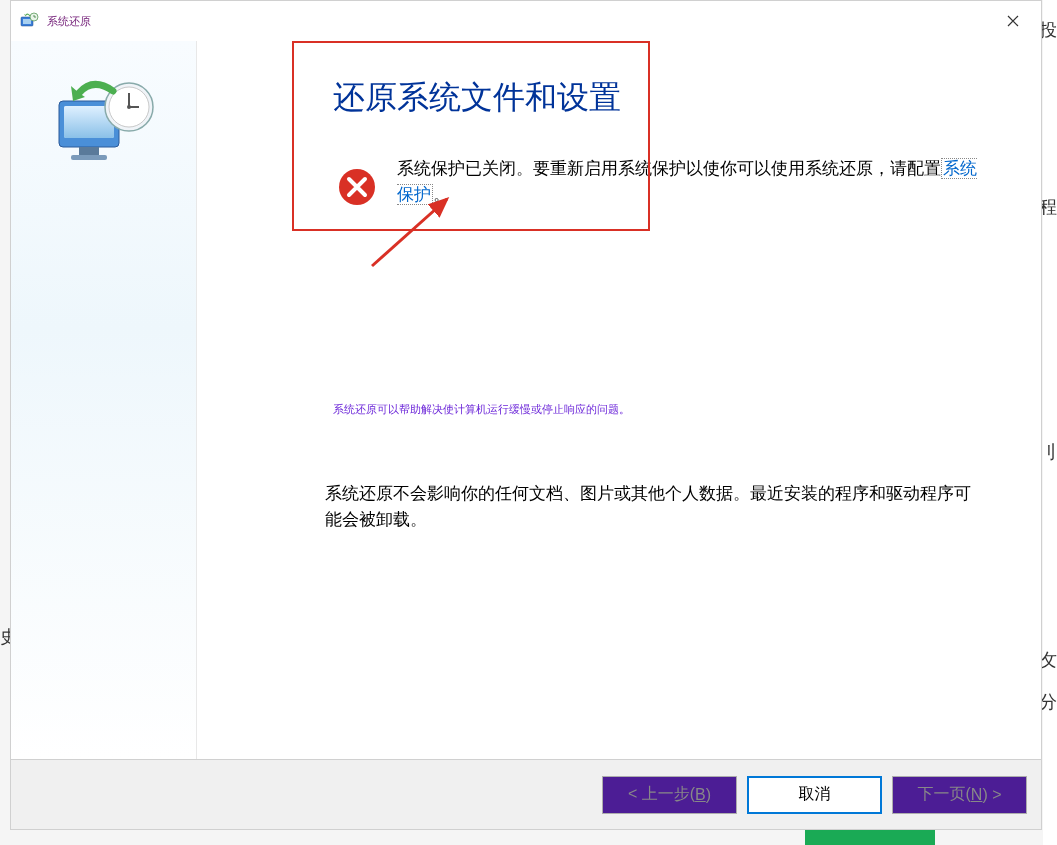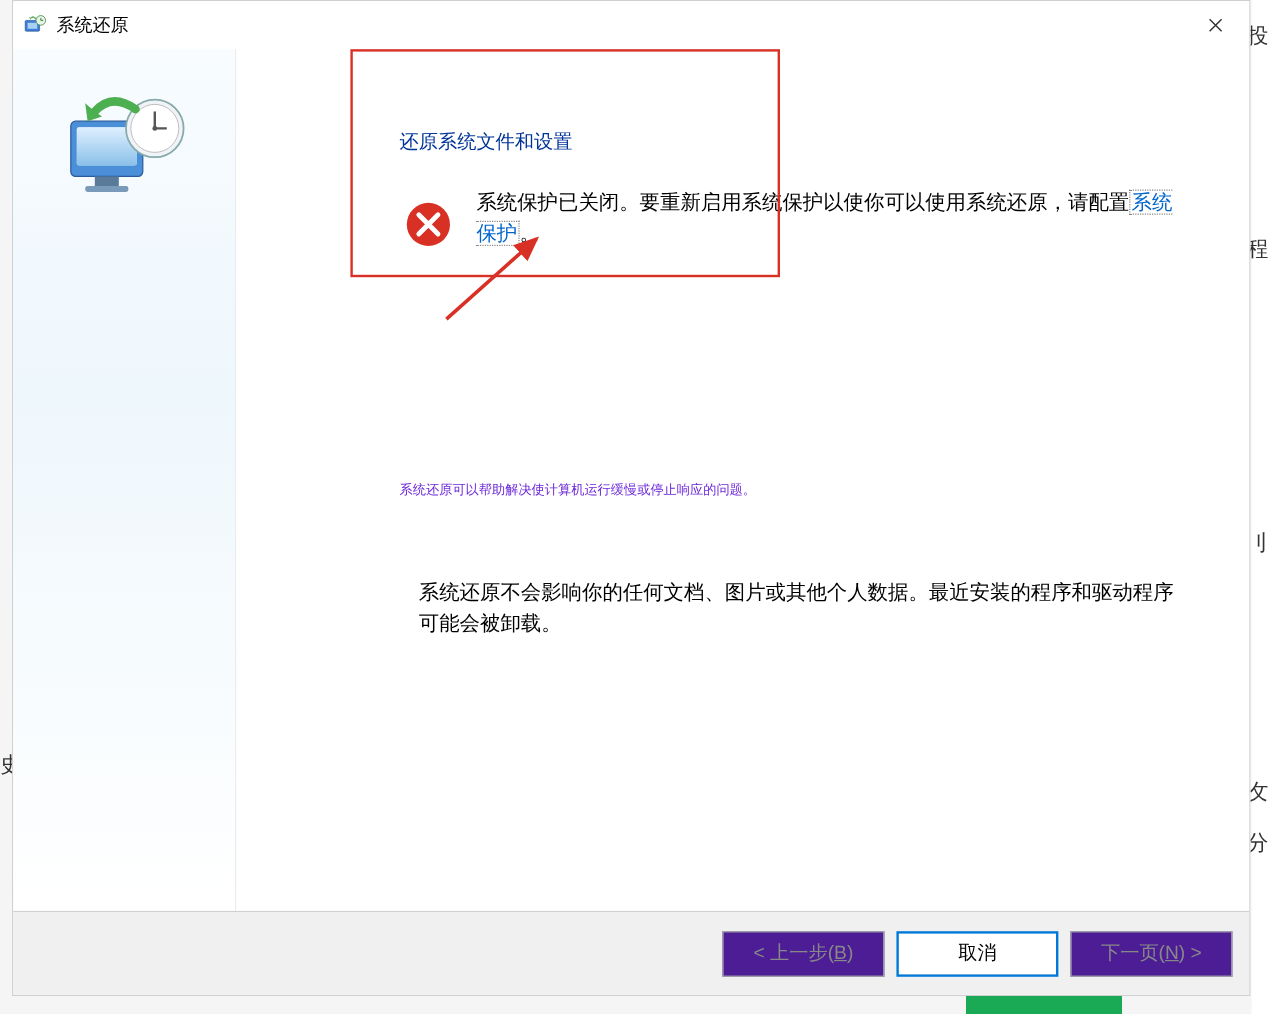--- a/index.html
+++ b/index.html
@@ -35,22 +35,22 @@
     }
     .titlebar-icon {
       width: 20px;
       height: 20px;
       margin-right: 8px;
       display: flex;
       align-items: center;
       justify-content: center;
     }
     .titlebar-title {
-      font-size: 15px;
-      color: #000000;
+      font-size: 11px;
+      color: #701a75;
       flex: 1;
     }
     .close-btn {
       width: 40px;
       height: 30px;
       display: flex;
       align-items: center;
       justify-content: center;
       cursor: pointer;
       font-size: 18px;
@@ -90,24 +90,23 @@
     .arrow-svg {
       position: absolute;
       top: 150px;
       left: 170px;
       pointer-events: none;
     }
     .heading {
       position: absolute;
       top: 35px;
       left: 136px;
-      font-size: 16px;
+      font-size: 32px;
       color: #003399;
       font-weight: normal;
-      margin-top: 32px;
     }
     .error-row {
       position: absolute;
       top: 115px;
       left: 140px;
       right: 60px;
       display: flex;
       align-items: flex-end;
     }
     .error-icon {
@@ -132,21 +131,21 @@
       top: 360px;
       left: 136px;
       right: 60px;
       font-size: 11px;
       color: #6d28d9;
       line-height: 1.5;
     }
     .para2 {
       position: absolute;
       top: 440px;
-      left: 152px;
+      left: 128px;
       right: 60px;
       font-size: 17px;
       color: #000;
       line-height: 1.5;
     }
     .footer {
       height: 70px;
       border-top: 1px solid #d0d0d0;
       background: #f0f0f0;
       display: flex;

